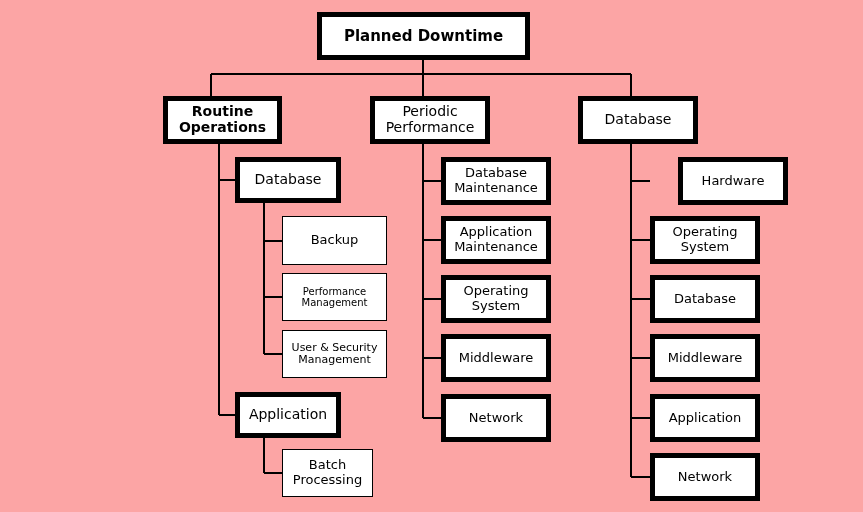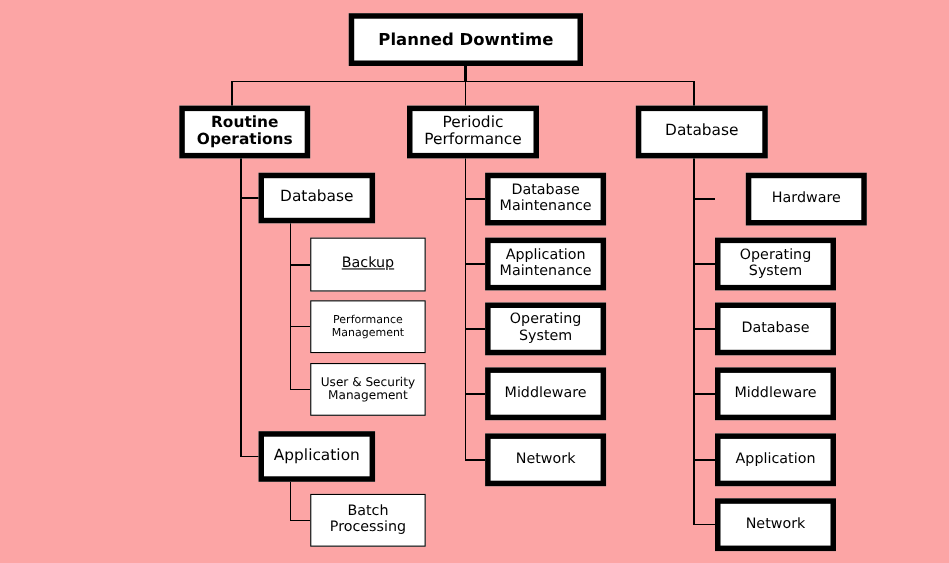--- a/index.html
+++ b/index.html
@@ -106,35 +106,35 @@
       <div class="node thick" style="left: 370px; top: 96px; width: 120px; height: 48px;">
         <span class="node-label" style="font-size: 14px; font-weight: 400;">Periodic
 Performance</span>
       </div>
       <div class="node thick" style="left: 578px; top: 96px; width: 120px; height: 48px;">
         <span class="node-label" style="font-size: 14px; font-weight: 400;">Database</span>
       </div>
       <div class="node thick" style="left: 235px; top: 157px; width: 106px; height: 46px;">
         <span class="node-label" style="font-size: 14px; font-weight: 400;">Database</span>
       </div>
-      <div class="node thin" style="left: 282px; top: 216px; width: 105px; height: 49px; text-decoration: underline;">
+      <div class="node thin" style="left: 282px; top: 216px; width: 105px; height: 49px;">
         <span class="node-label" style="font-size: 13px; font-weight: 400;">Backup</span>
       </div>
       <div class="node thin" style="left: 282px; top: 273px; width: 105px; height: 48px;">
         <span class="node-label" style="font-size: 10px; font-weight: 400;">Performance
 Management</span>
       </div>
       <div class="node thin" style="left: 282px; top: 330px; width: 105px; height: 48px;">
         <span class="node-label" style="font-size: 11px; font-weight: 400;">User &amp; Security
 Management</span>
       </div>
       <div class="node thick" style="left: 235px; top: 392px; width: 106px; height: 46px;">
         <span class="node-label" style="font-size: 14px; font-weight: 400;">Application</span>
       </div>
-      <div class="node thin" style="left: 282px; top: 449px; width: 105px; height: 48px;">
+      <div class="node thin" style="left: 282px; top: 449px; width: 91px; height: 48px;">
         <span class="node-label" style="font-size: 13px; font-weight: 400;">Batch
 Processing</span>
       </div>
       <div class="node thick" style="left: 441px; top: 157px; width: 110px; height: 48px;">
         <span class="node-label" style="font-size: 13px; font-weight: 400;">Database
 Maintenance</span>
       </div>
       <div class="node thick" style="left: 441px; top: 216px; width: 110px; height: 48px;">
         <span class="node-label" style="font-size: 13px; font-weight: 400;">Application
 Maintenance</span>

